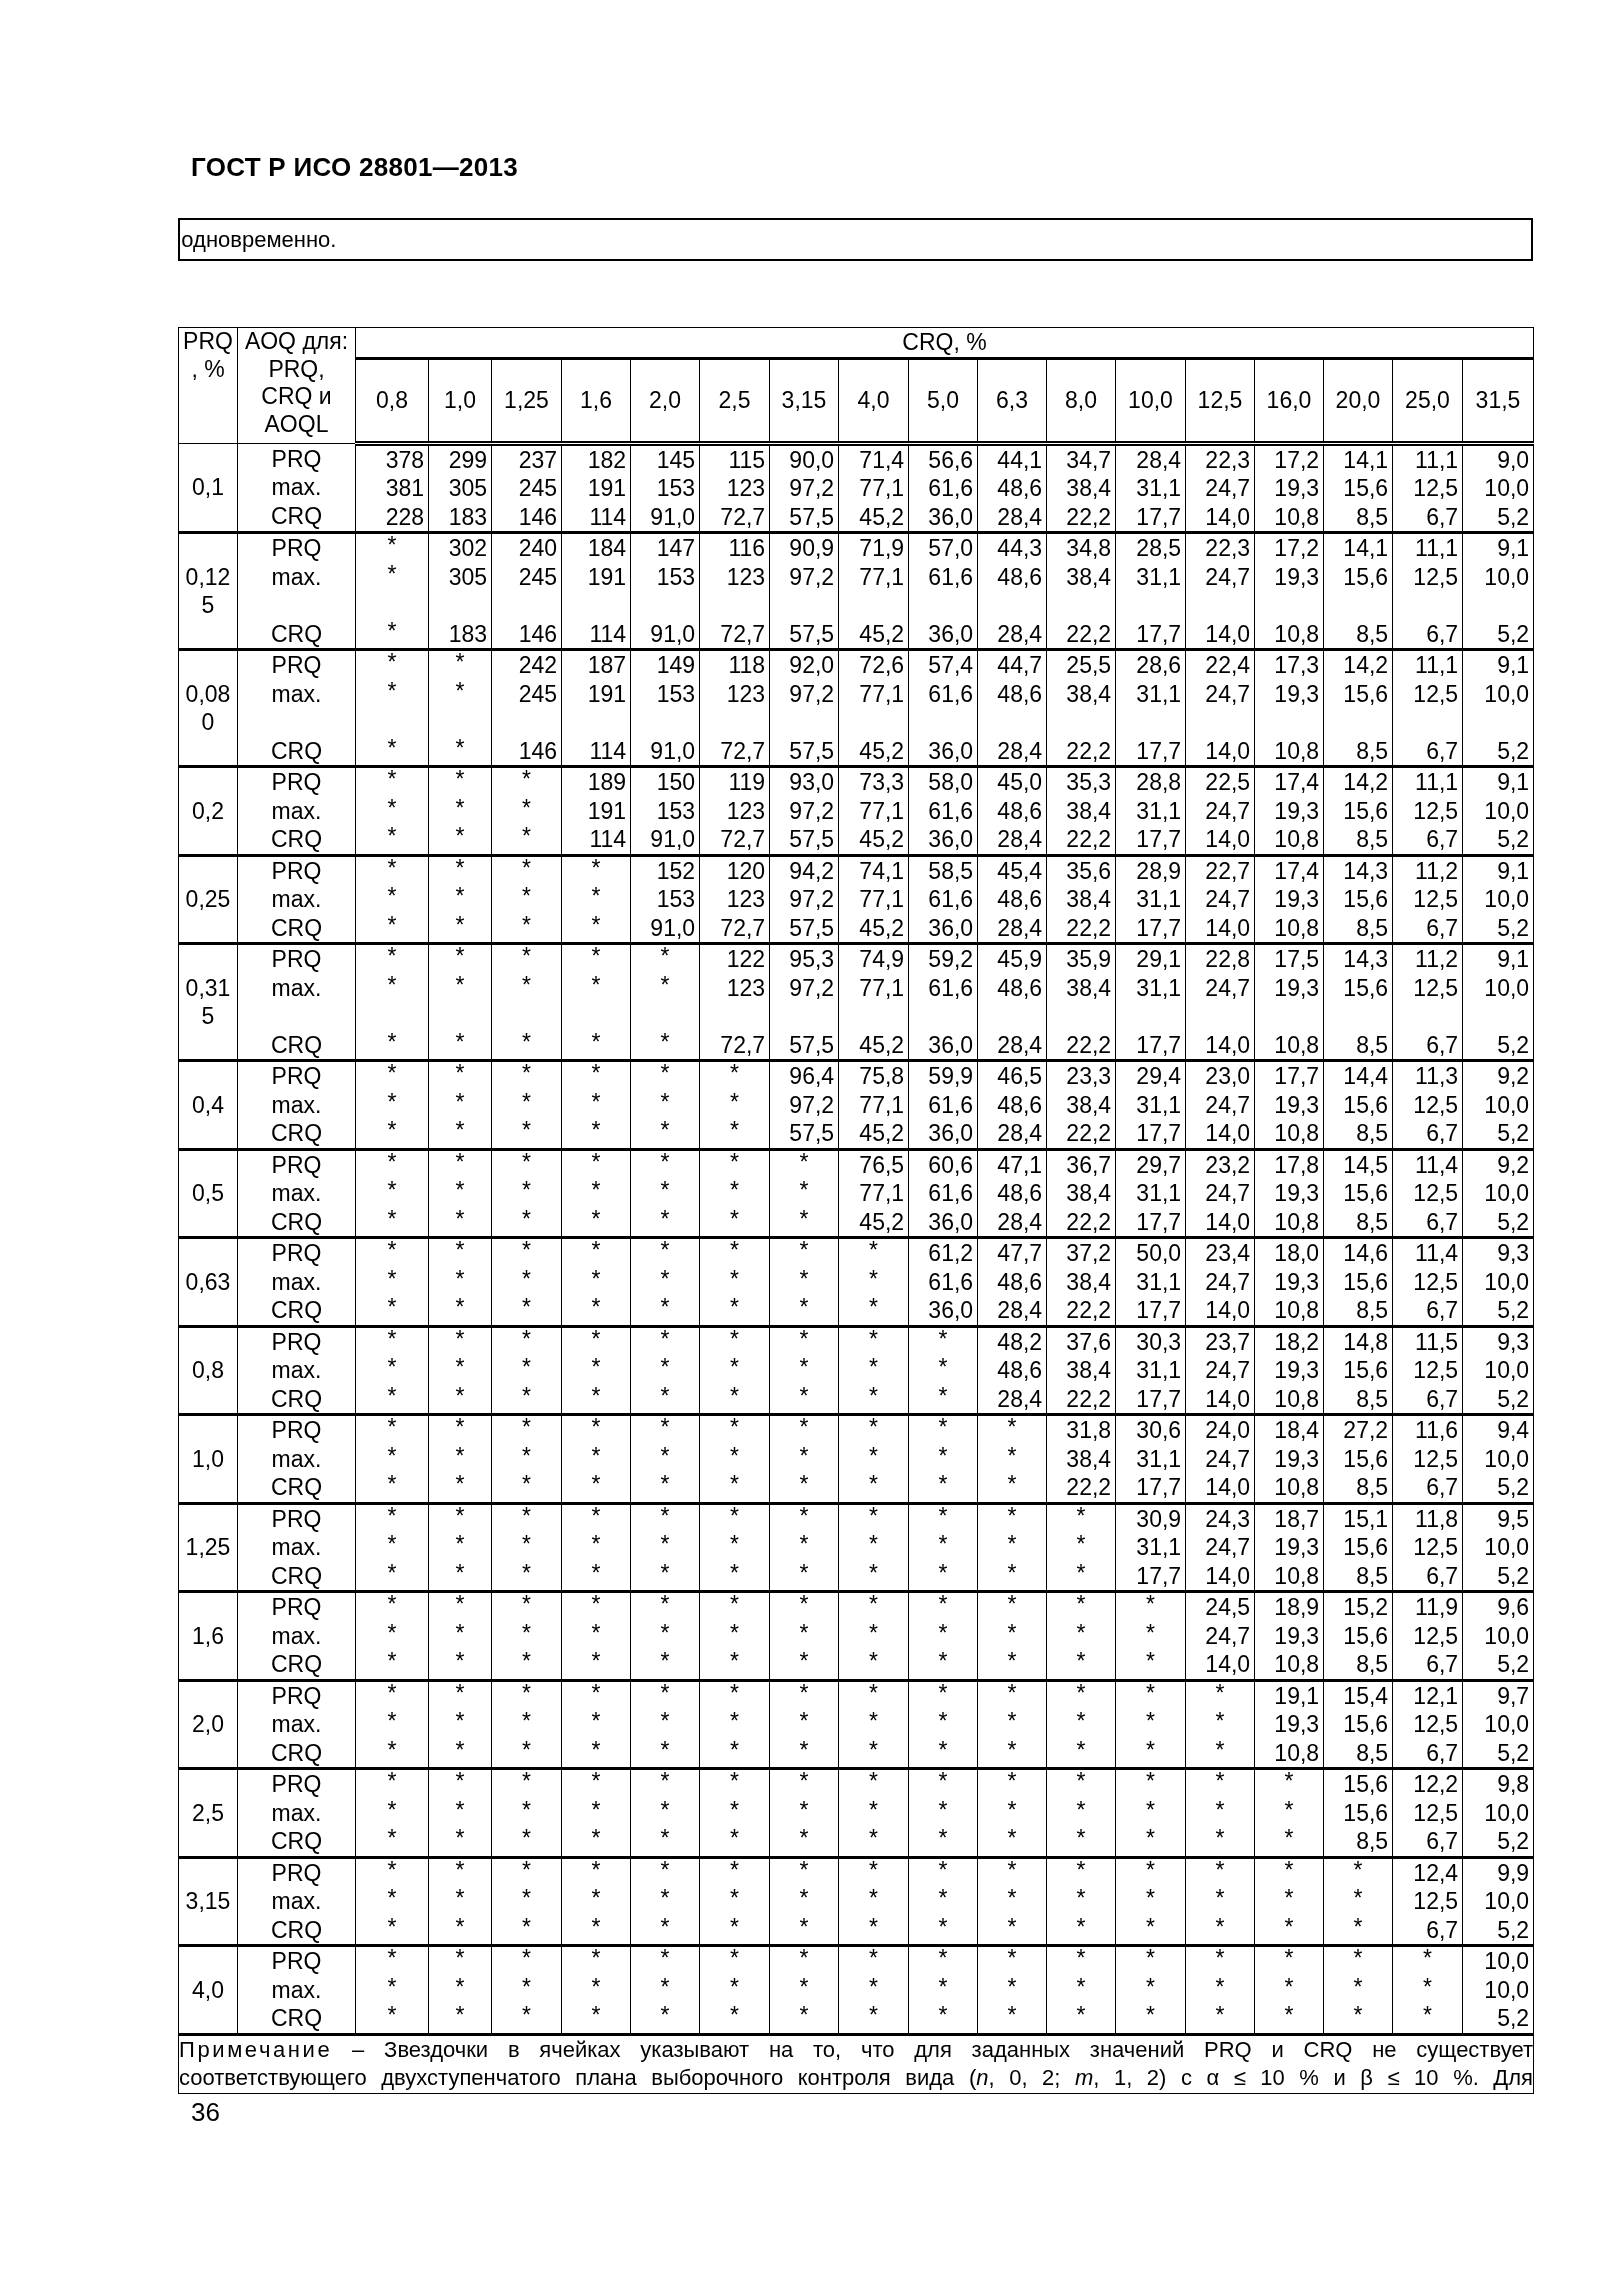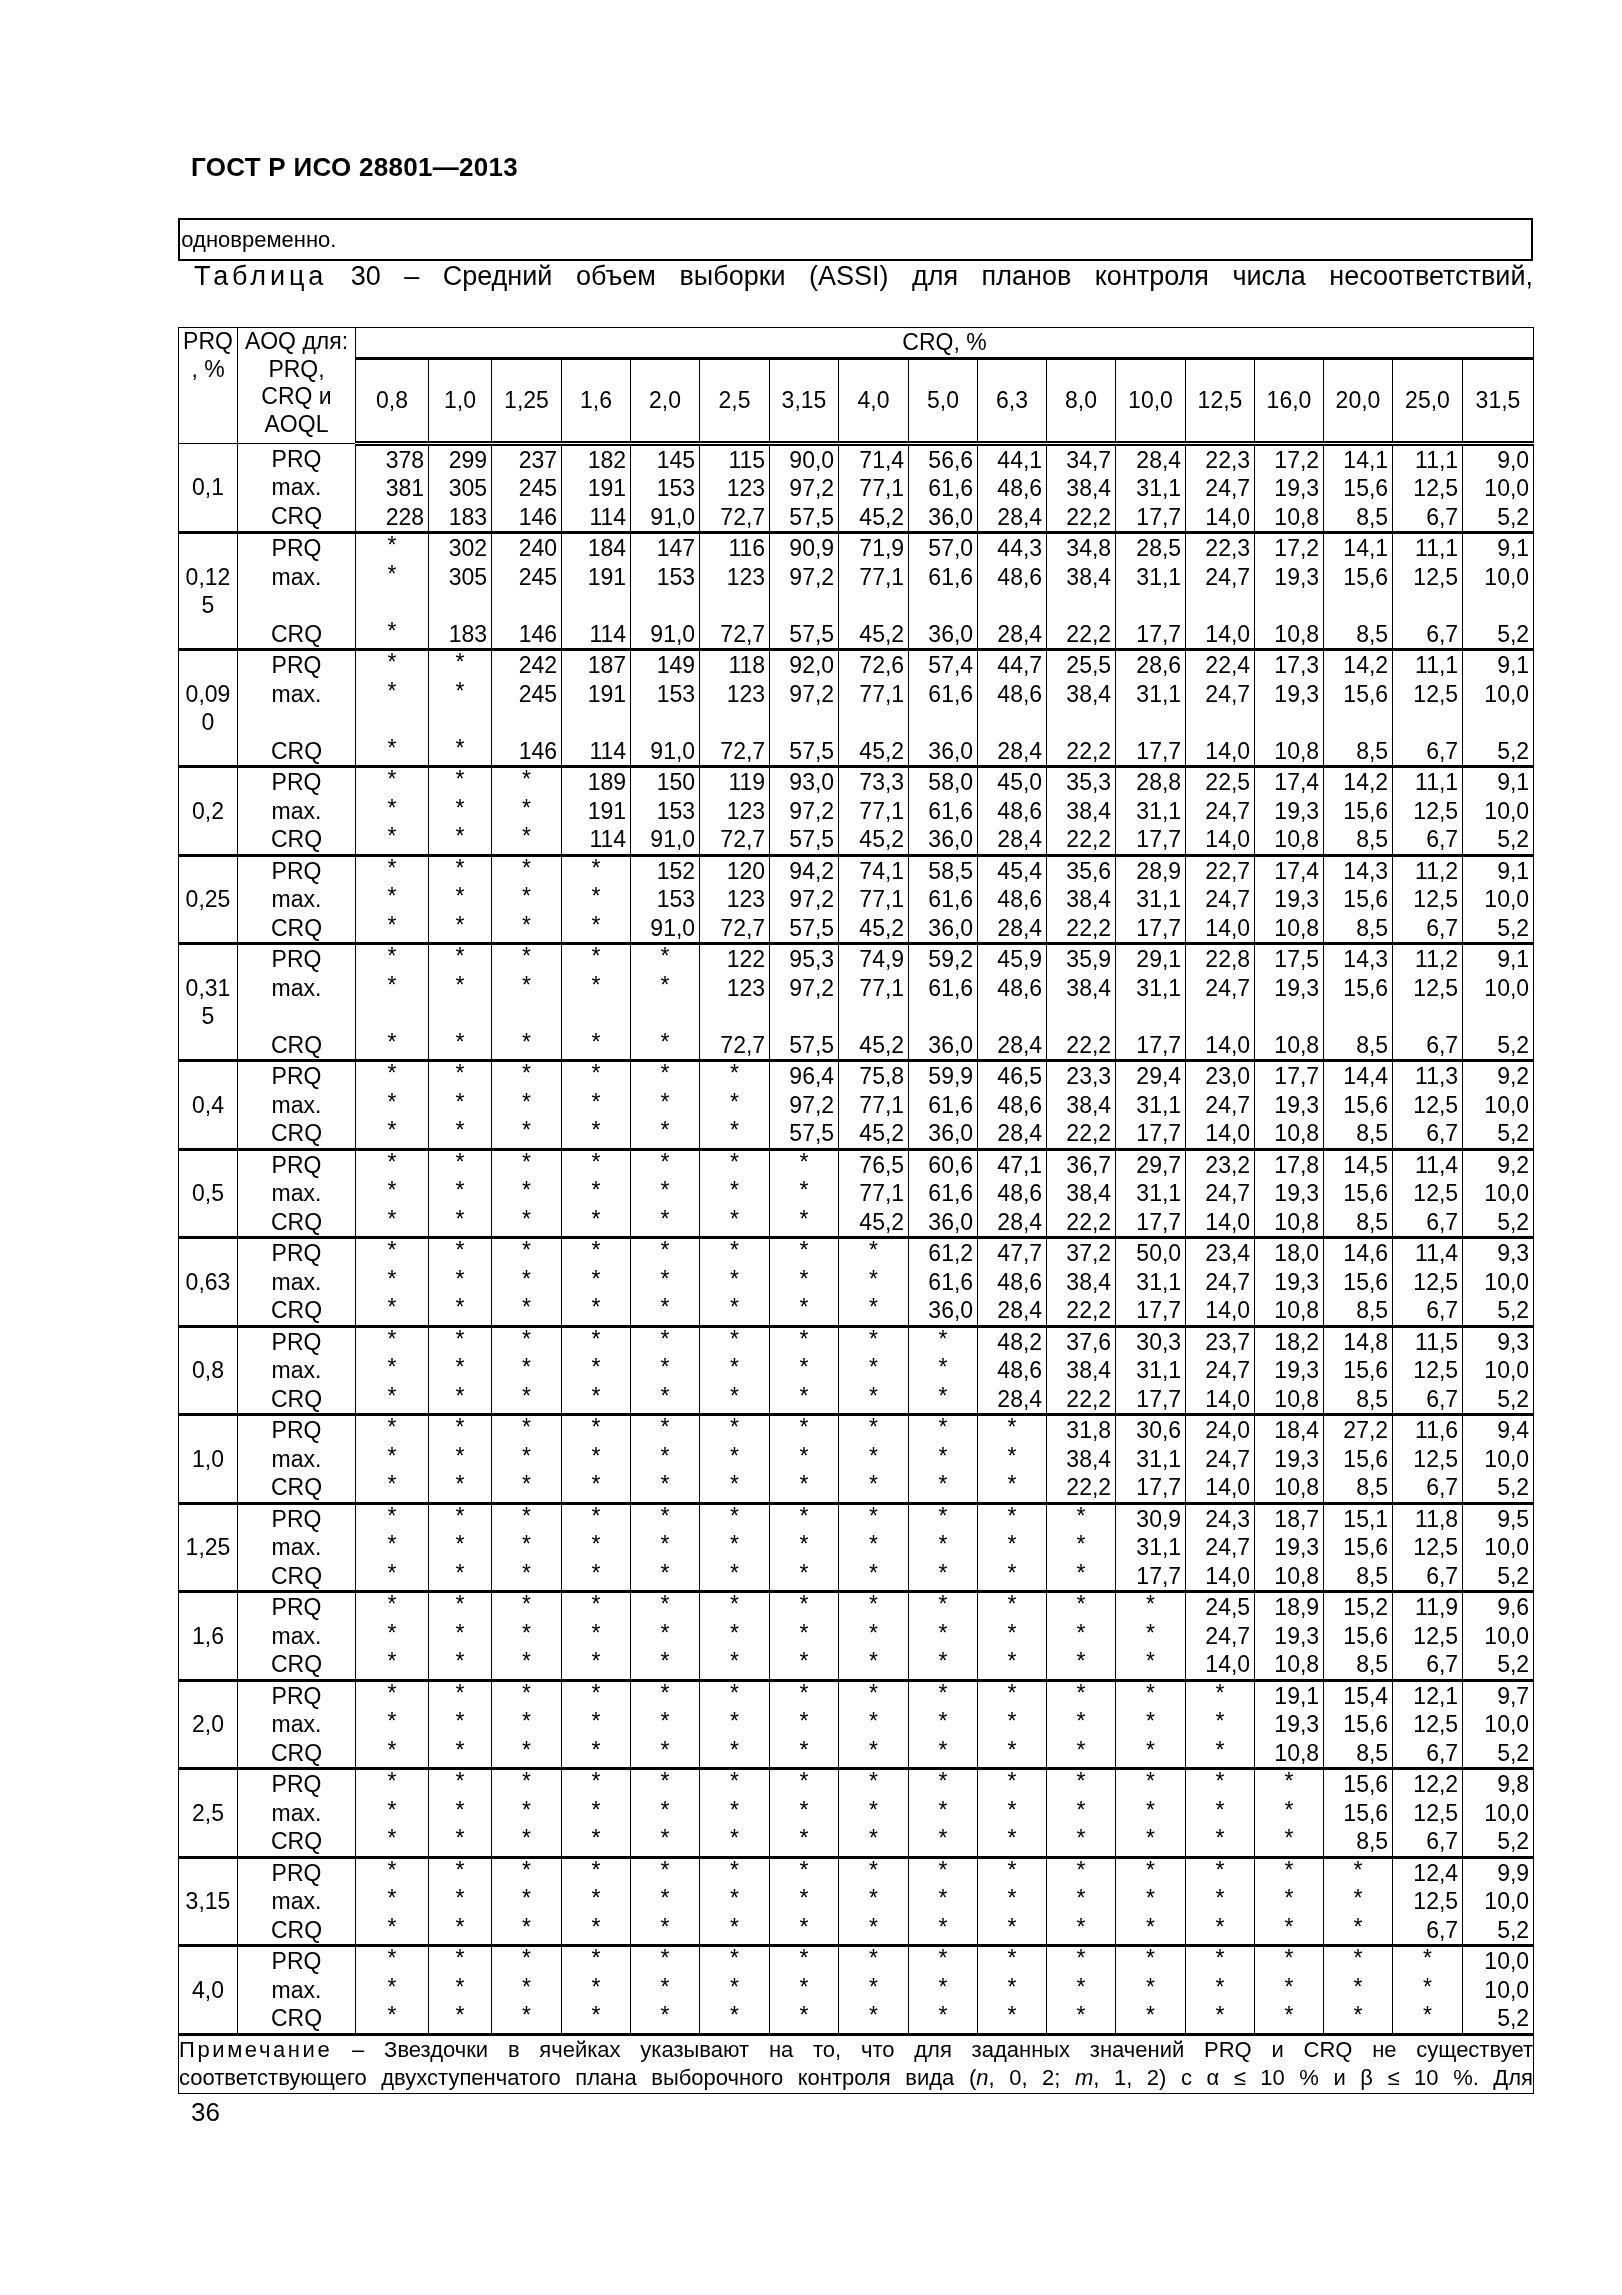--- a/index.html
+++ b/index.html
@@ -24,21 +24,20 @@
 </head>
 <body>
 
 <div class="doc-header">ГОСТ Р ИСО 28801—2013</div>
 
 <div class="prev-box">
   <span>одновременно.</span>
 </div>
 
 <div class="caption">
-  <div class="l1"><span class="sp">Таблица</span> <span>30 – Средний объем выборки (ASSI) для планов контроля числа несоответствий,</span></div>
 </div>
 
 <table class="main" id="main-table">
   <colgroup>
     <col style="width:59px">
       <col style="width:118px">
     <col style="width:73px">
       <col style="width:63px">
       <col style="width:70px">
       <col style="width:69px">
@@ -300,21 +299,21 @@
         <td class="stack num tall">
           <div>9,1</div>
           <div>10,0</div>
           <div class="gap"></div>
           <div>5,2</div>
         </td>
       </tr>
       <tr class="grp-end">
         <td style="vertical-align: middle;">
           <div style="line-height:28.5px">
-            <div>0,09</div>
+            <div>0,08</div>
             <div>0</div>
           </div>
         </td>
         <td class="stack tall">
           <div>PRQ</div>
           <div>max.</div>
           <div class="gap"></div>
           <div>CRQ</div>
         </td>
         <td class="stack num tall">

